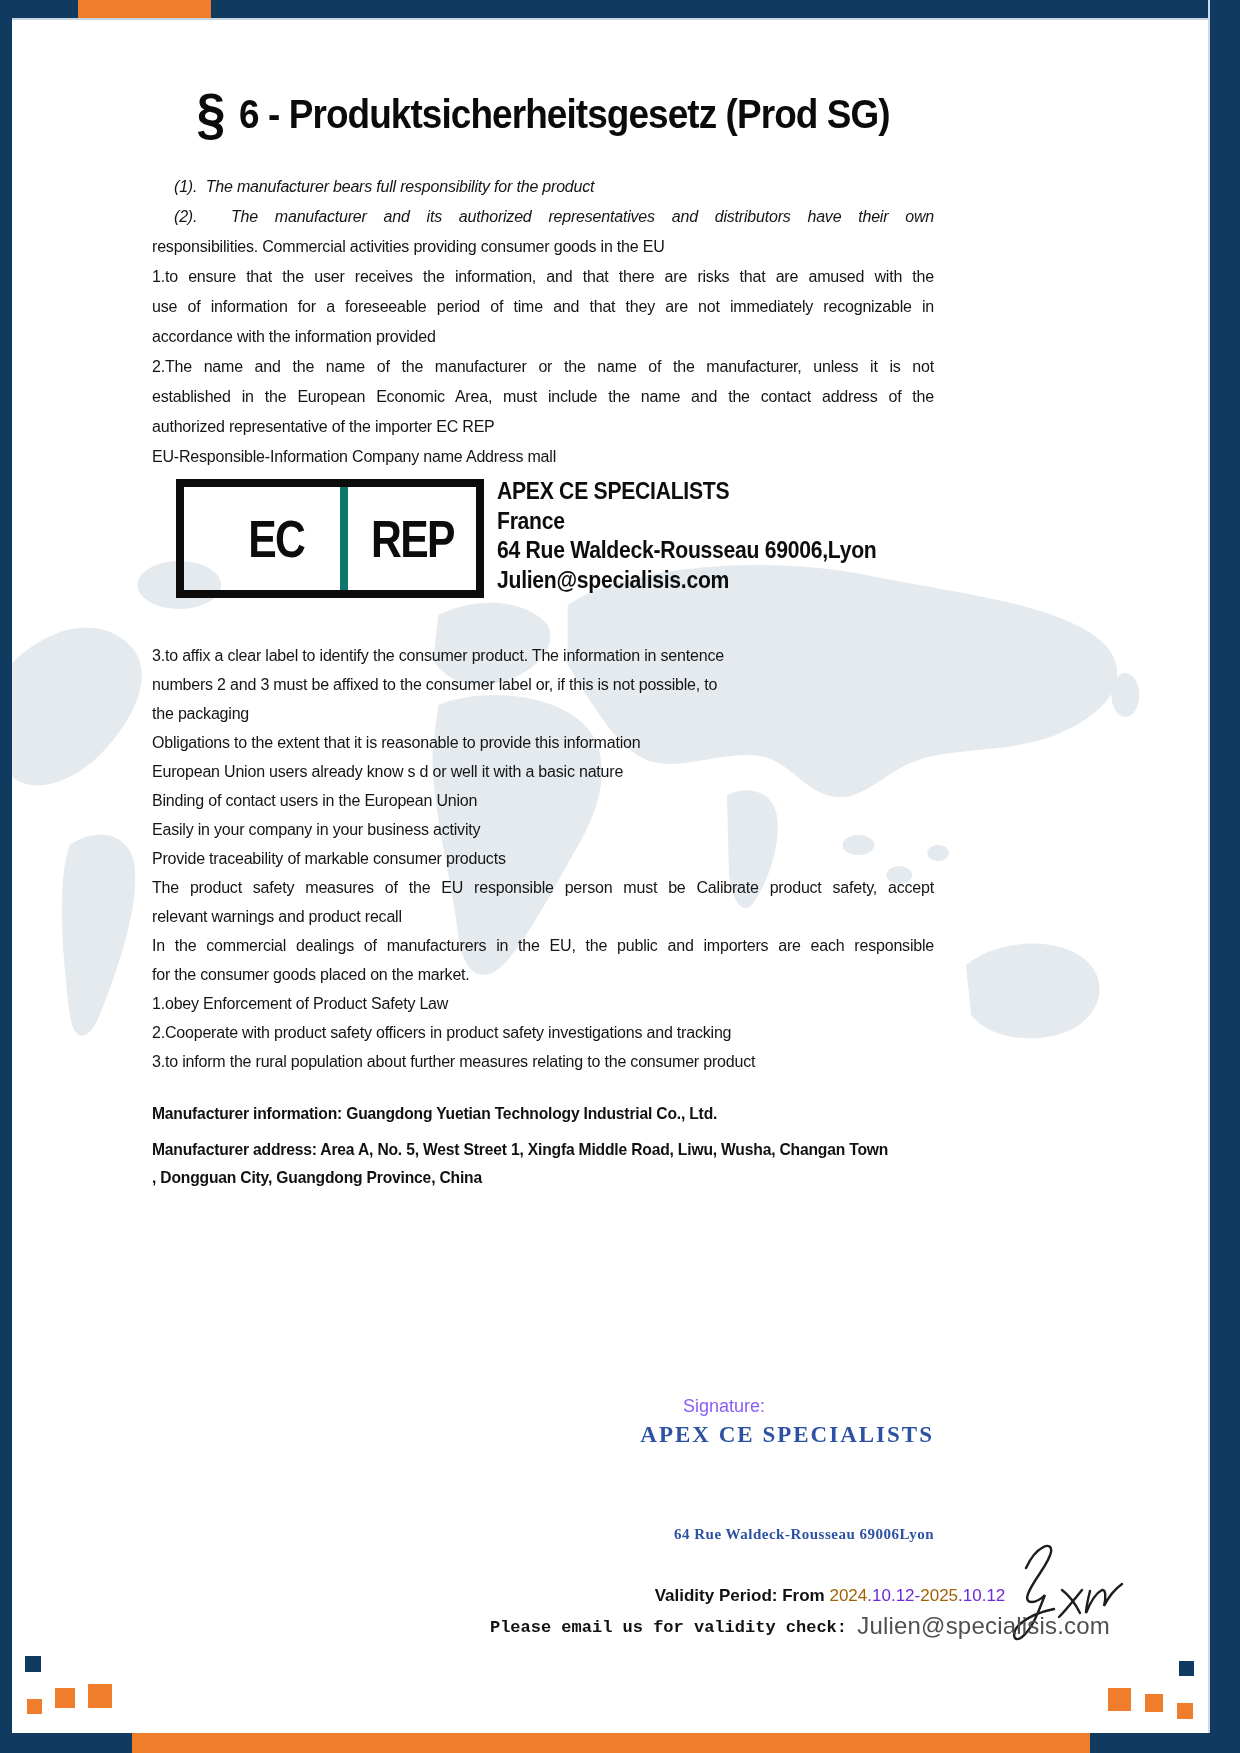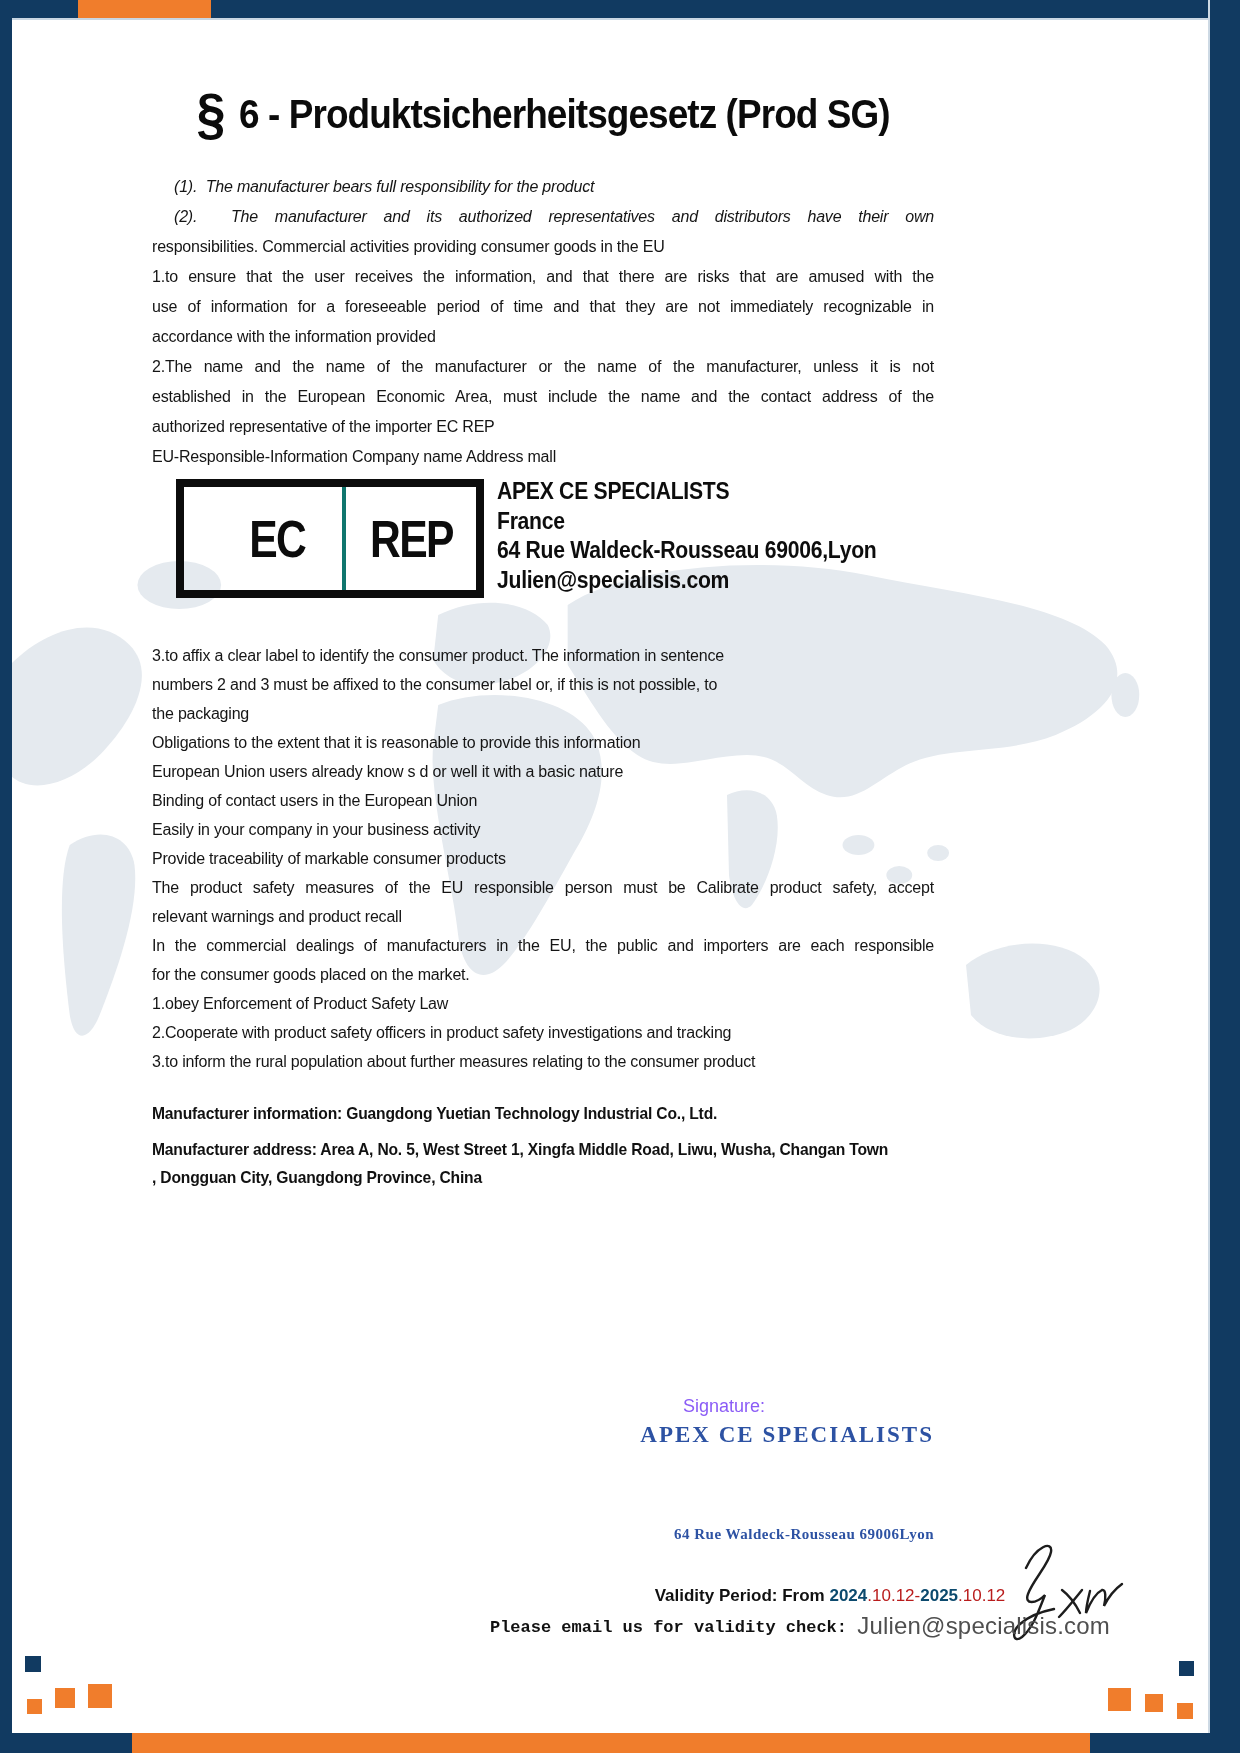--- a/index.html
+++ b/index.html
@@ -30,37 +30,37 @@
   .textblock .ln{min-height:30px;}
   .textblock .j{text-align:justify;text-align-last:justify;}
   .textblock .indent{padding-left:22px;font-style:italic;}
   #intro{top:172px;}
   #bodytext{top:641px;line-height:29px;}
   #bodytext .ln{min-height:29px;}
   
   .ecrep-box{position:absolute;left:176px;top:479px;width:308px;height:119px;border:8px solid #0c0c0c;box-sizing:border-box;display:flex;background:transparent;z-index:2;padding-left:28px;}
   .ecrep-cell{flex:1;display:flex;align-items:center;justify-content:center;font-weight:bold;font-size:52px;color:#0c0c0c;}
   .ecrep-cell span{display:inline-block;transform:scaleX(0.82);letter-spacing:-2px;}
-  .ecrep-cell.right{border-left:4px solid #0f766e;}
+  .ecrep-cell.right{border-left:8px solid #0f766e;}
   .ecrep-info{position:absolute;left:497px;top:477px;z-index:2;font-weight:bold;font-size:23px;line-height:29.5px;color:#0d0d0d;transform:scaleX(0.92);transform-origin:left top;white-space:nowrap;letter-spacing:-0.3px;}
   
   .manu{position:absolute;left:152px;top:1100px;width:830px;z-index:2;font-weight:bold;font-size:17px;color:#111;transform:scaleX(0.92);transform-origin:left top;white-space:nowrap;letter-spacing:-0.2px;}
   .manu .l1{line-height:28px;}
   .manu .l2{line-height:28px;margin-top:8px;}
   .manu .l3{line-height:28px;}
   
   .sig-label{position:absolute;left:683px;top:1396px;font-size:18px;color:#8b5cf6;z-index:2;}
   .sig-company{position:absolute;left:152px;top:1422px;width:782px;text-align:right;z-index:2;
     font-family:"Liberation Serif",serif;font-weight:bold;font-size:23px;letter-spacing:2px;color:#2d52a3;white-space:nowrap;}
   .sig-address{position:absolute;left:152px;top:1494px;width:782px;text-align:right;z-index:2;
     font-family:"Liberation Serif",serif;font-weight:bold;font-size:15px;letter-spacing:0.5px;color:#2d52a3;white-space:nowrap;margin-top:32px;}
   .sig-script{position:absolute;left:1008px;top:1538px;width:125px;height:112px;z-index:2;}
   .validity{position:absolute;left:430px;top:1586px;width:800px;text-align:center;z-index:2;font-size:17px;font-weight:600;color:#111;white-space:nowrap;}
-  .validity .red-strong{color:#0c4a6e;font-weight:bold;}
-  .validity .red-light{color:#b91c1c;font-weight:normal;}
+  .validity .red-strong{color:#a16207;font-weight:normal;}
+  .validity .red-light{color:#6d28d9;font-weight:normal;}
   .emailline{position:absolute;left:400px;top:1612px;width:800px;text-align:center;z-index:2;white-space:nowrap;}
   .emailline .prefix{font-size:17px;font-weight:600;color:#111;vertical-align:2px;font-family:Liberation Mono, monospace;}
   .emailline .addr{font-size:24px;font-weight:300;color:#4f4f4f;letter-spacing:0.2px;}
 </style>
 </head>
 <body>
 
 <svg class="map" viewBox="0 0 1200 560" preserveAspectRatio="none" aria-hidden="true">
   <g fill="#e5eaef">
     <path d="M0,120 C40,80 90,70 120,100 C150,130 120,180 90,210 C60,240 20,250 0,230 Z"></path>

